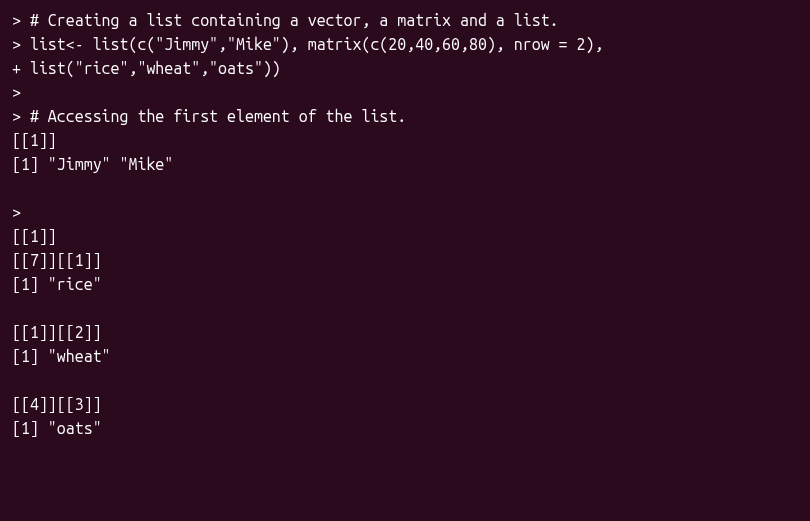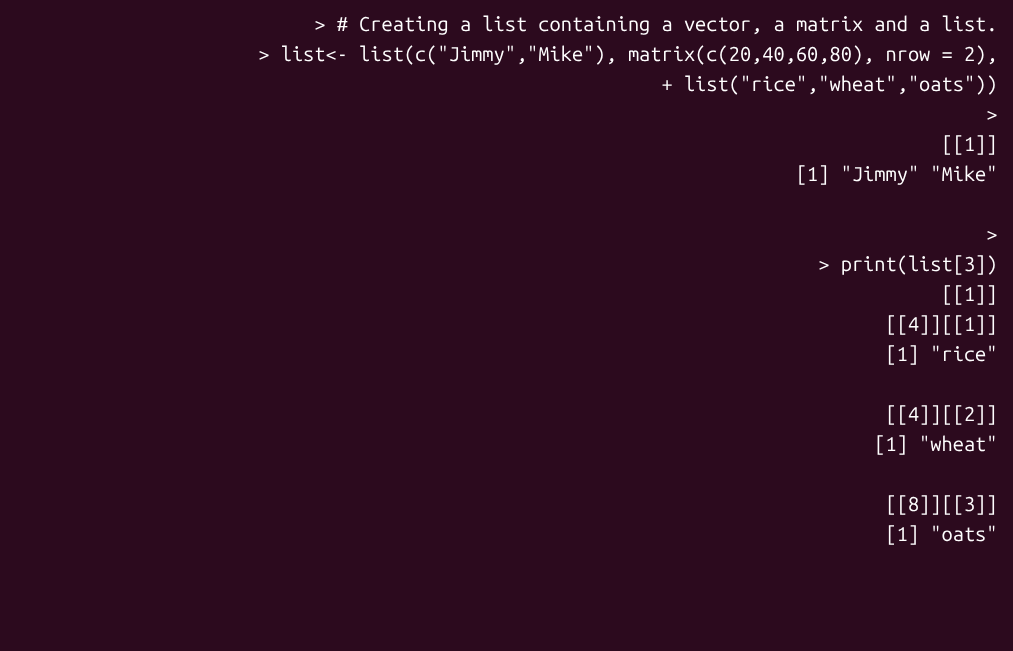--- a/index.html
+++ b/index.html
@@ -14,41 +14,40 @@
       font-size: 16px;
       line-height: 1.5;
       padding: 8px 12px;
       width: 810px;
       height: 521px;
       overflow: hidden;
     }
     .line {
       white-space: pre;
       font-family: inherit;
-      text-align: right;
     }
     .blank-line {
       height: 1.5em;
     }
   </style>
 </head>
 <body>
 
 <div>
   <div class="line">&gt; # Creating a list containing a vector, a matrix and a list.</div>
   <div class="line">&gt; list&lt;- list(c("Jimmy","Mike"), matrix(c(20,40,60,80), nrow = 2),</div>
   <div class="line">+ list("rice","wheat","oats"))</div>
   <div class="line">&gt;</div>
+  <div class="line">&gt; # Accessing the first element of the list.</div>
   <div class="line">[[1]]</div>
   <div class="line">[1] "Jimmy" "Mike"</div>
   <div class="blank-line"></div>
   <div class="line">&gt;</div>
-  <div class="line">&gt; print(list[3])</div>
   <div class="line">[[1]]</div>
-  <div class="line">[[4]][[1]]</div>
+  <div class="line">[[7]][[1]]</div>
   <div class="line">[1] "rice"</div>
   <div class="blank-line"></div>
-  <div class="line">[[4]][[2]]</div>
+  <div class="line">[[1]][[2]]</div>
   <div class="line">[1] "wheat"</div>
   <div class="blank-line"></div>
-  <div class="line">[[8]][[3]]</div>
+  <div class="line">[[4]][[3]]</div>
   <div class="line">[1] "oats"</div>
 </div>
 
 </body></html>

